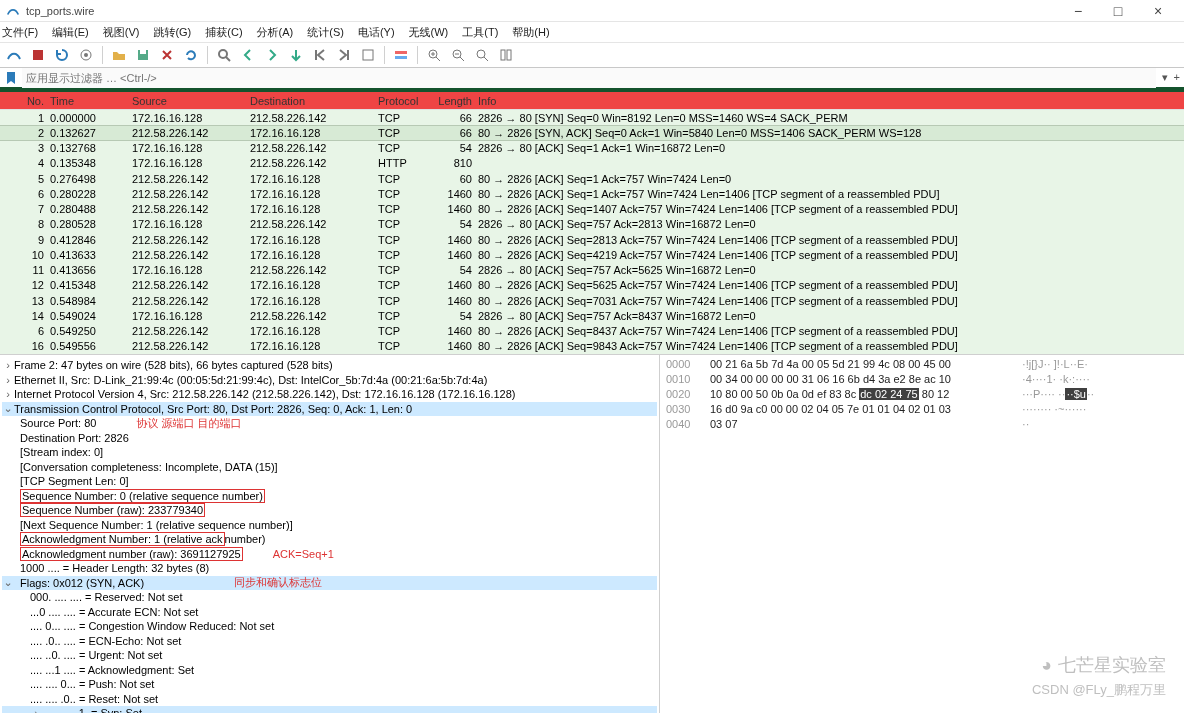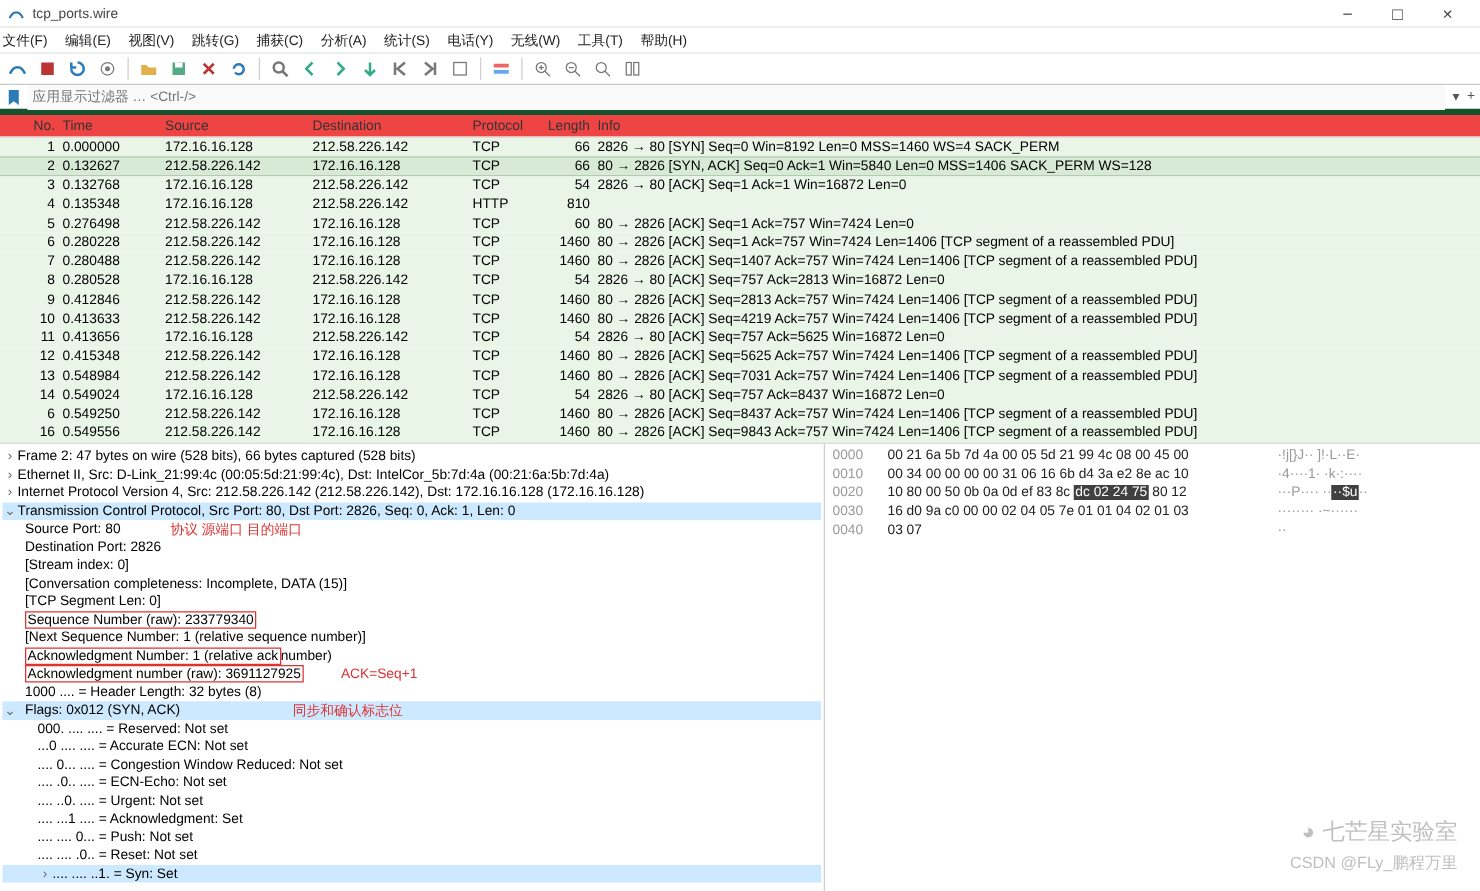--- a/index.html
+++ b/index.html
@@ -389,20 +389,23 @@
     <div class="tl ind1">
         <span>[Stream index: 0]</span>
       </div>
     <div class="tl ind1">
         <span>[Conversation completeness: Incomplete, DATA (15)]</span>
       </div>
     <div class="tl ind1">
         <span>[TCP Segment Len: 0]</span>
       </div>
     <div class="tl ind1">
+        <span class="redbox"><span>Sequence Number: 0    (relative sequence number)</span></span>
+      </div>
+    <div class="tl ind1">
         <span class="redbox"><span>Sequence Number (raw): 233779340</span></span>
       </div>
     <div class="tl ind1">
         <span>[Next Sequence Number: 1    (relative sequence number)]</span>
       </div>
     <div class="tl ind1">
         <span class="redbox"><span>Acknowledgment Number: 1    (relative ack</span></span>
         <span> number)</span>
       </div>
     <div class="tl ind1">

